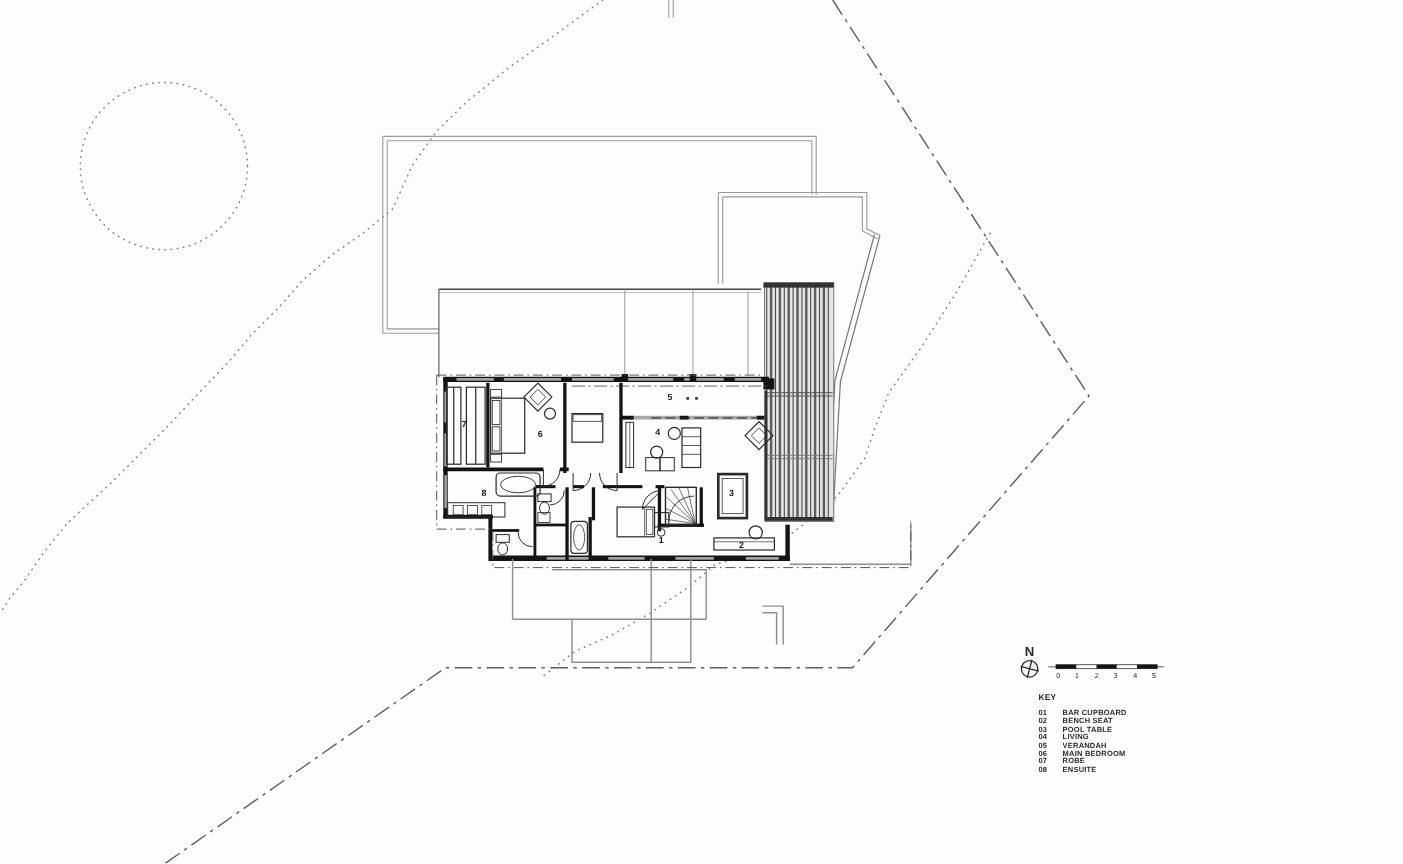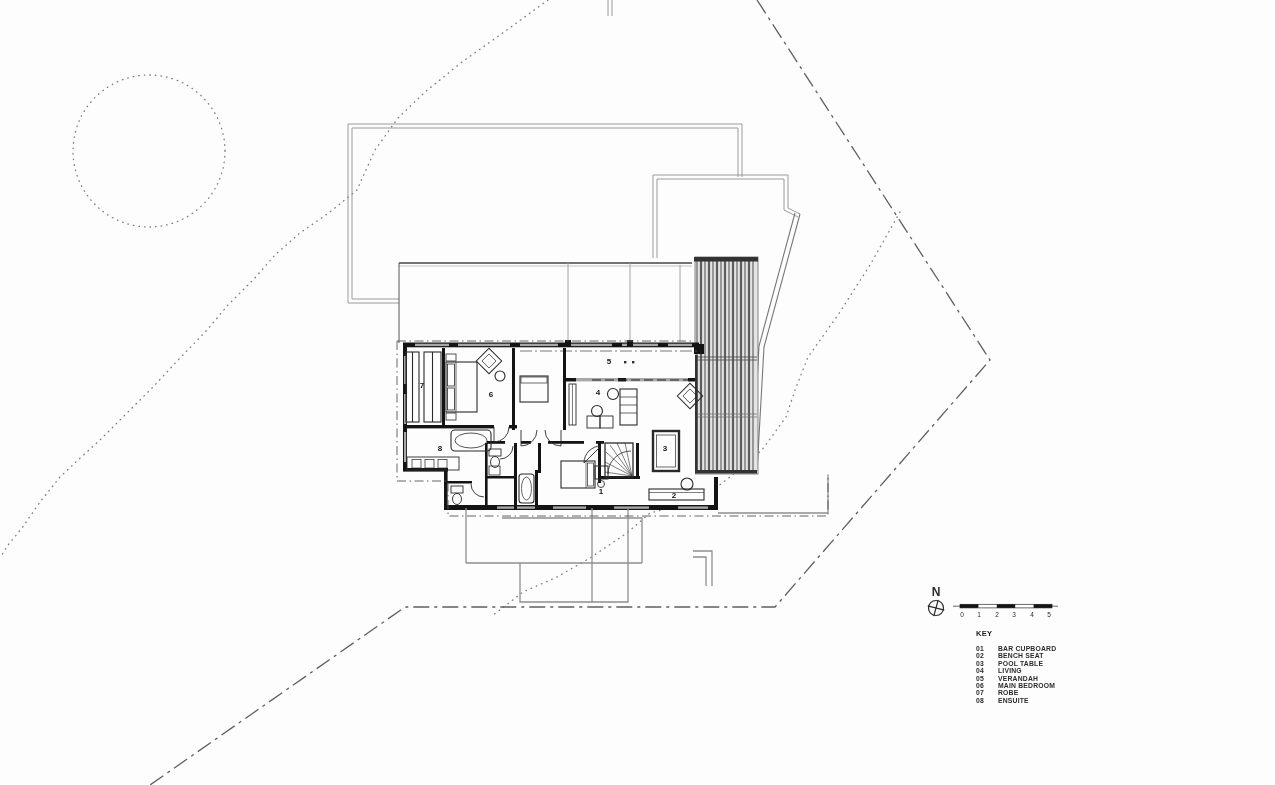--- a/index.html
+++ b/index.html
@@ -13,21 +13,21 @@
     font-size:8px;font-weight:700;color:#151515;letter-spacing:0;line-height:8px;
   }
   .north-label{
     position:absolute;transform:translate(-50%,-50%);
     font-size:12px;font-weight:700;color:#2a2a2a;
   }
   .scale-tick{
     position:absolute;transform:translate(-50%,0);
     font-size:6.5px;font-weight:400;color:#2a2a2a;
   }
-  .key-block{position:absolute;left:976px;top:629px;width:140px;}
+  .key-block{position:absolute;left:944px;top:629px;width:140px;}
   .key-title{font-size:7.5px;font-weight:700;letter-spacing:0.3px;margin-bottom:7px;color:#222;}
   .key-row{display:flex;font-size:6.8px;font-weight:700;line-height:7.4px;color:#2b2b2b;letter-spacing:0.2px;}
   .key-num{width:22px;flex:0 0 22px;}
   .key-label{flex:1;}
 </style>
 </head>
 <body>
 
 <div class="sheet">
 

